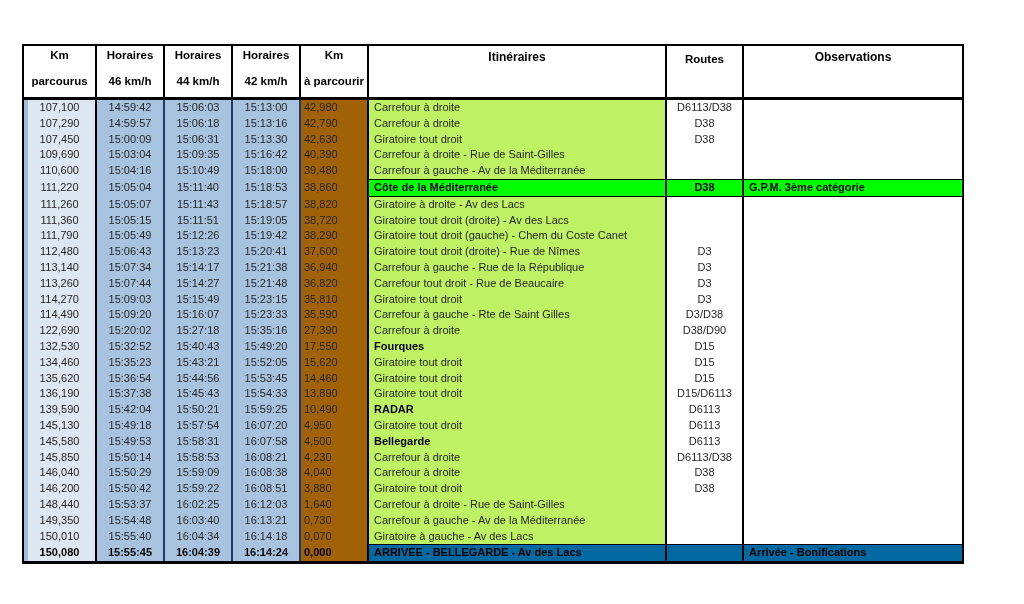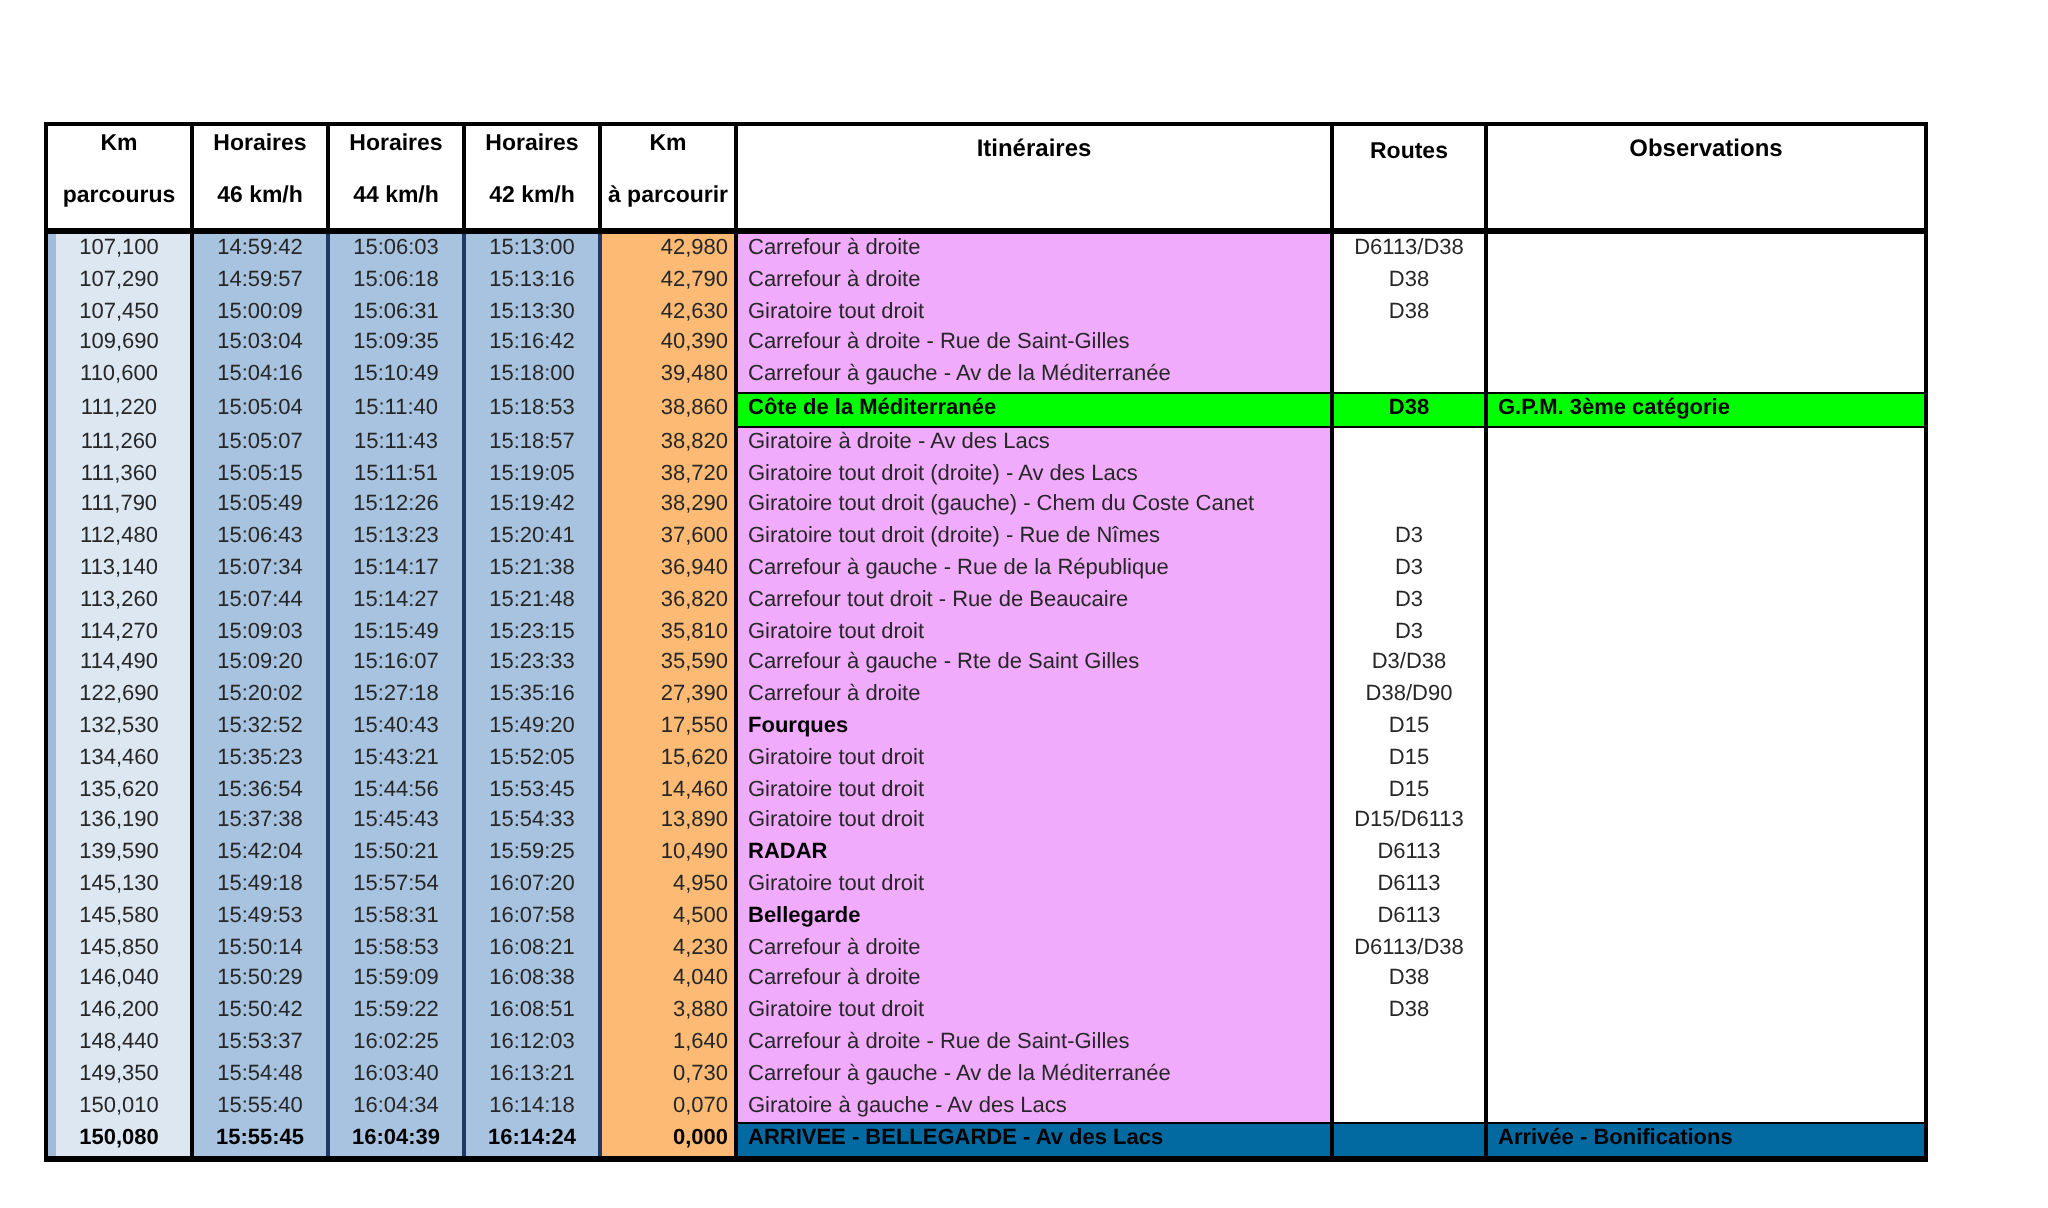--- a/index.html
+++ b/index.html
@@ -1,40 +1,40 @@
 <!DOCTYPE html>
 <html><head>
 <meta charset="utf-8">
 <style>
   html,body{margin:0;padding:0;}
   body{
     width:1024px;height:604px;background:#ffffff;
     font-family:"Liberation Sans", sans-serif;
     color:#262626;position:relative;overflow:hidden;
   }
-  .sheet{position:absolute;left:22px;top:61px;}
+  .sheet{position:absolute;left:22px;top:44px;}
   table{border-collapse:collapse;table-layout:fixed;width:940px;border:2px solid #000;border-bottom-width:3px;}
   
   thead th{
     background:#ffffff;border:2px solid #000;border-bottom-width:3px;
     font-weight:bold;color:#000;vertical-align:top;padding:0;height:44px;
   }
   .h2l{display:flex;flex-direction:column;justify-content:space-between;height:38px;padding:3px 0;font-size:11.5px;}
   .h-big{font-size:12px;padding-top:4px;}
   .h-routes{font-size:11.5px;padding-top:7px;}
   
   tbody td{
     height:15.8px;font-size:11px;line-height:15.8px;padding:0 3px;
     white-space:nowrap;overflow:hidden;vertical-align:middle;
   }
   .c-km{background:#DCE7F2;text-align:center;border-left:2px solid #000;border-right:2px solid #000;
         box-shadow:inset 4px 0 0 #9FBCDB;}
   .c-h{background:#A8C3DF;text-align:center;border-left:2px solid #1F3864;border-right:2px solid #1F3864;}
-  .c-kmr{background:#fdba74;text-align:right;border-left:2px solid #000;border-right:2px solid #000;}
-  .c-iti{background:#f0abfc;text-align:left;padding-left:5px;border-right:2px solid #000;}
+  .c-kmr{background:#a16207;text-align:left;border-left:2px solid #000;border-right:2px solid #000;}
+  .c-iti{background:#bef264;text-align:left;padding-left:5px;border-right:2px solid #000;}
   .c-route{background:#ffffff;text-align:center;border-right:2px solid #000;}
   .c-obs{background:#ffffff;text-align:left;padding-left:5px;}
   .b{font-weight:bold;color:#000;margin-left:24px;}
   tr.row-bold td{font-weight:bold;color:#000;}
   tr.hl-green td.hl{background:#00FF00;font-weight:bold;color:#000;
     border-top:1px solid #000;border-bottom:1px solid #000;}
   tr.hl-orange td.hl{background:#0369a1;font-weight:bold;color:#000;
     border-top:1px solid #000;}
 </style>
 </head>

